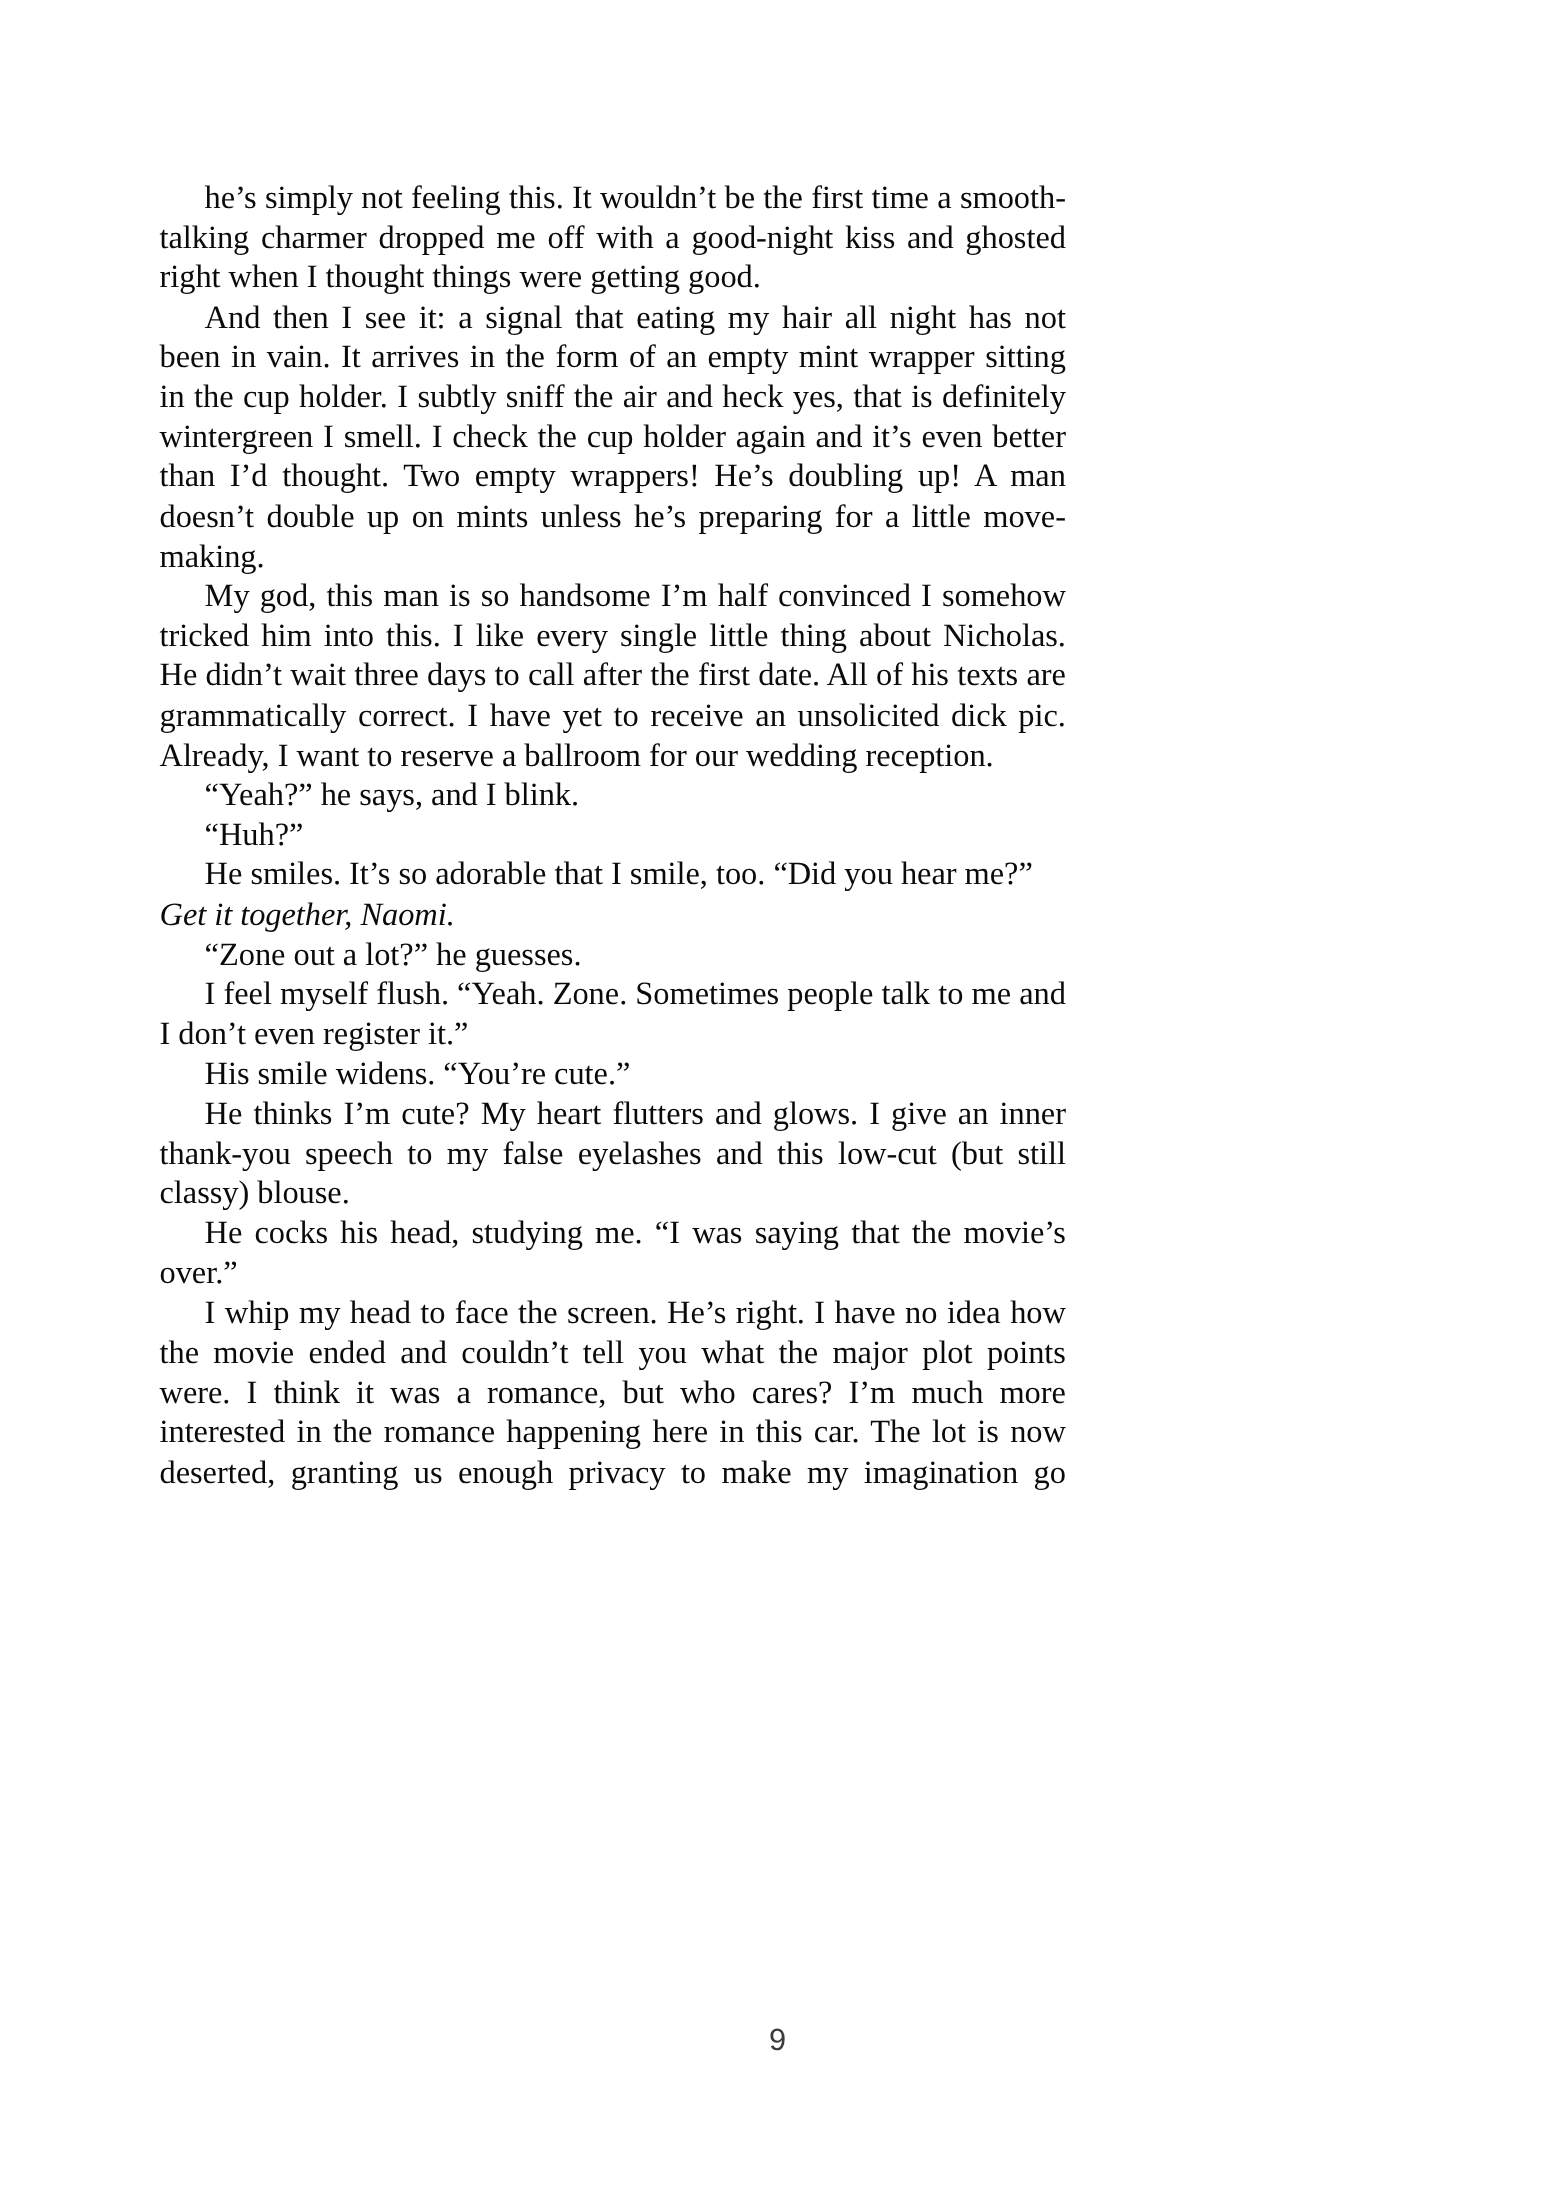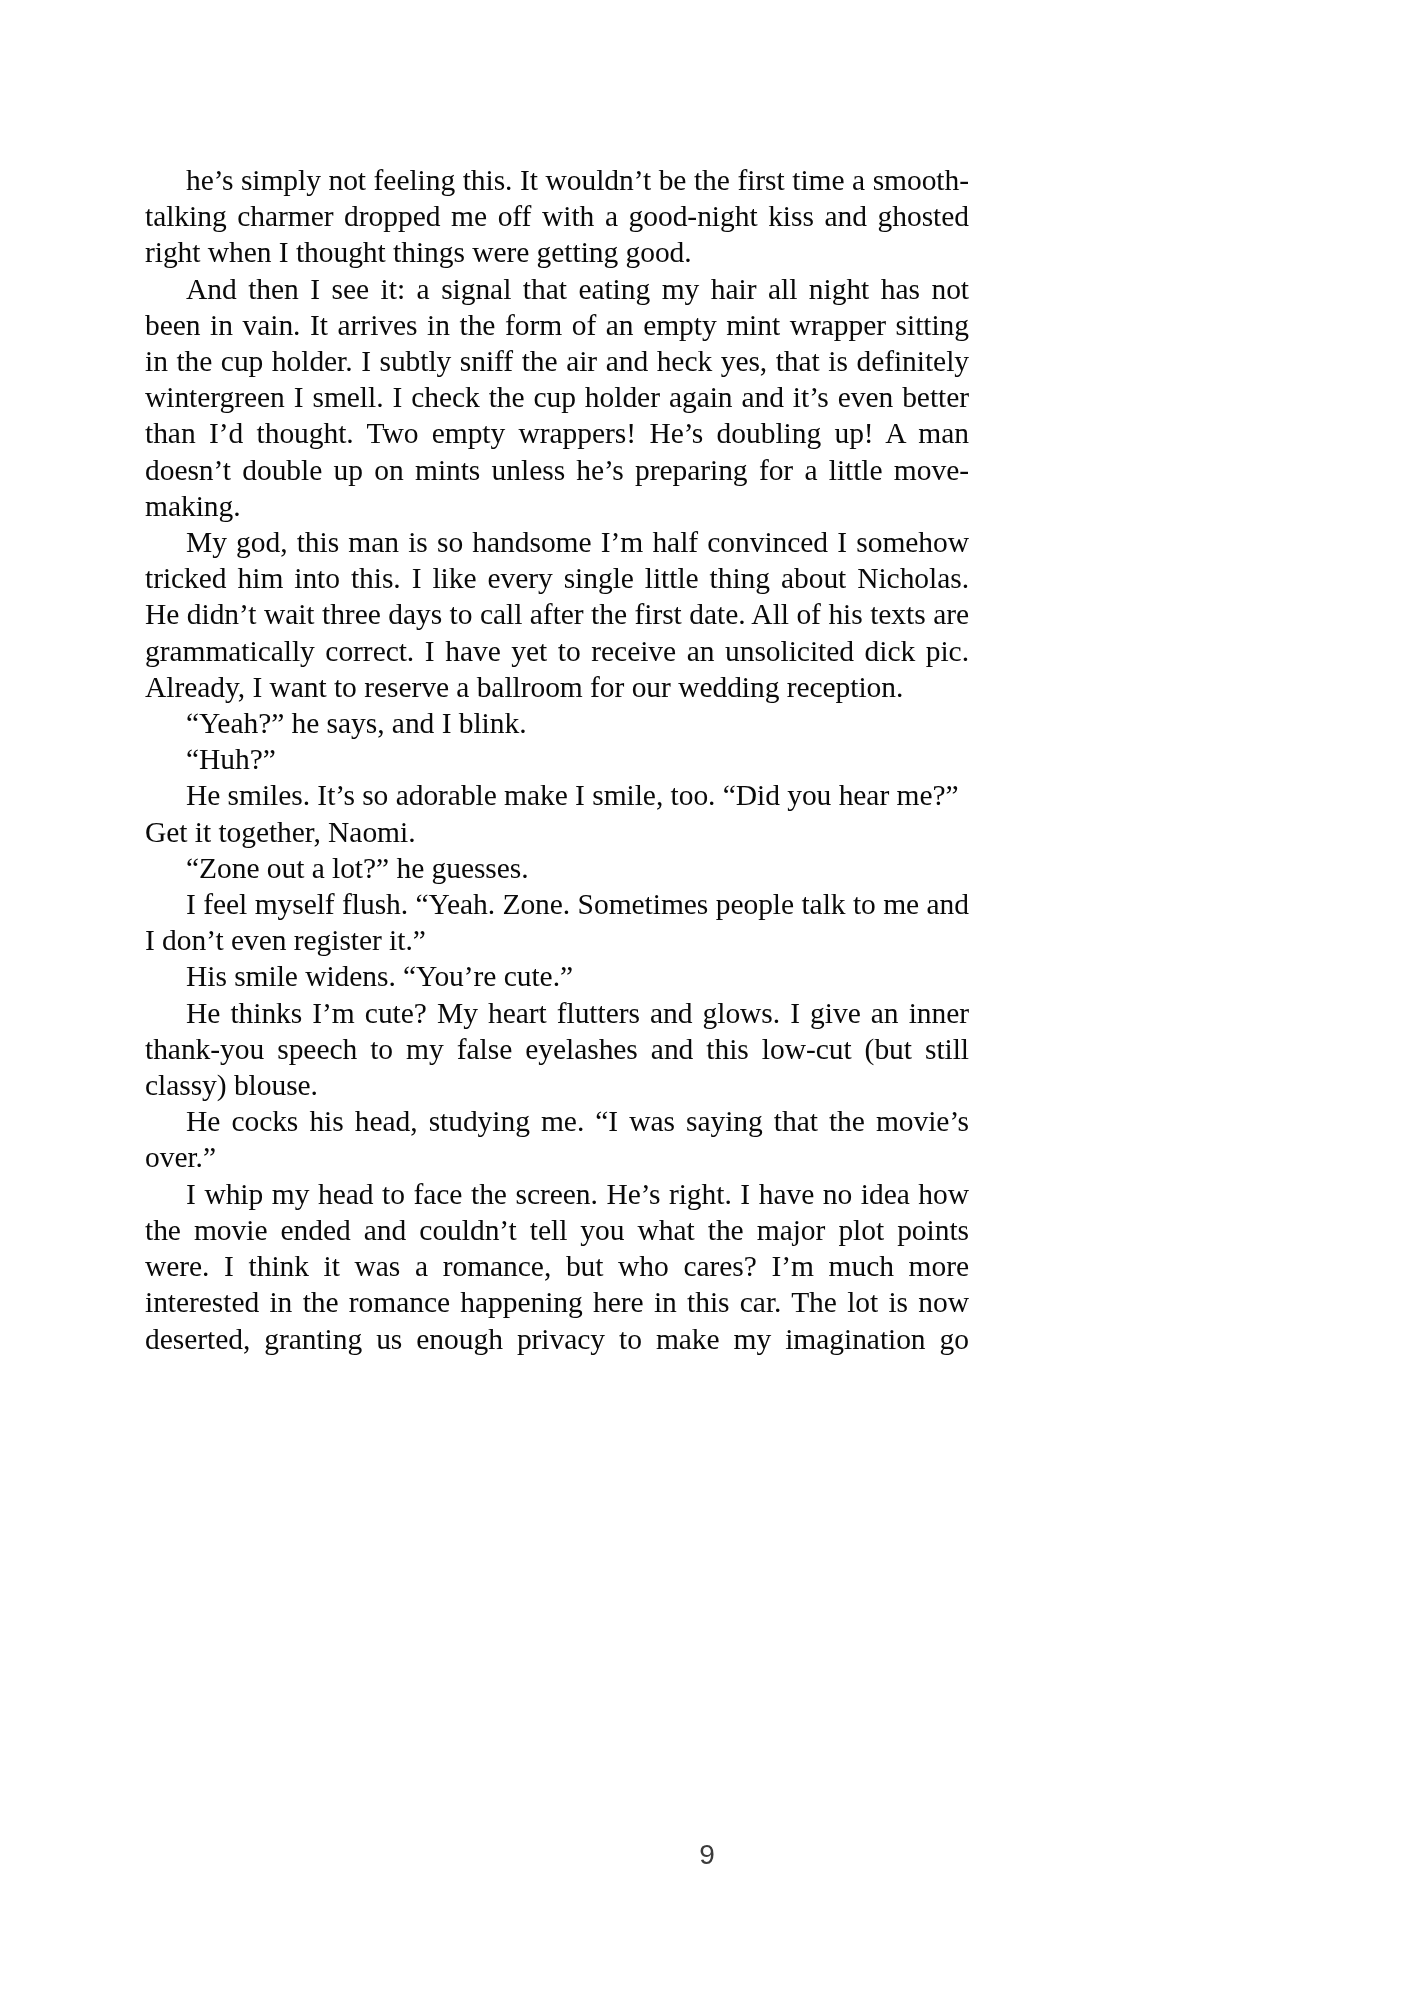--- a/index.html
+++ b/index.html
@@ -41,20 +41,21 @@
     -webkit-hyphens: none;
     hyphens: none;
   }
   .para.indent {
     text-indent: 41px;
   }
   .para.last-line-justify {
     text-align-last: justify;
   }
   .para.italic {
+    font-style: italic;
   }
   .page-number {
     position: absolute;
     left: 0;
     top: 1822px;
     width: 1414px;
     text-align: center;
     font-size: 28px;
     line-height: 34px;
     color: #3b3b3b;
@@ -65,21 +66,21 @@
 <body>
 
 <div class="page">
 
   <div class="text-block">
     <p class="para indent">he’s simply not feeling this. It wouldn’t be the first time a smooth-talking charmer dropped me off with a good-night kiss and ghosted right when I thought things were getting good.</p>
     <p class="para indent">And then I see it: a signal that eating my hair all night has not been in vain. It arrives in the form of an empty mint wrapper sitting in the cup holder. I subtly sniff the air and heck yes, that is definitely wintergreen I smell. I check the cup holder again and it’s even better than I’d thought. Two empty wrappers! He’s doubling up! A man doesn’t double up on mints unless he’s preparing for a little move-making.</p>
     <p class="para indent">My god, this man is so handsome I’m half convinced I somehow tricked him into this. I like every single little thing about Nicholas. He didn’t wait three days to call after the first date. All of his texts are grammatically correct. I have yet to receive an unsolicited dick pic. Already, I want to reserve a ballroom for our wedding reception.</p>
     <p class="para indent">“Yeah?” he says, and I blink.</p>
     <p class="para indent">“Huh?”</p>
-    <p class="para indent">He smiles. It’s so adorable make I smile, too. “Did you hear me?”</p>
+    <p class="para indent">He smiles. It’s so adorable that I smile, too. “Did you hear me?”</p>
     <p class="para italic">Get it together, Naomi.</p>
     <p class="para indent">“Zone out a lot?” he guesses.</p>
     <p class="para indent">I feel myself flush. “Yeah. Zone. Sometimes people talk to me and I don’t even register it.”</p>
     <p class="para indent">His smile widens. “You’re cute.”</p>
     <p class="para indent">He thinks I’m cute? My heart flutters and glows. I give an inner thank-you speech to my false eyelashes and this low-cut (but still classy) blouse.</p>
     <p class="para indent">He cocks his head, studying me. “I was saying that the movie’s over.”</p>
     <p class="para indent last-line-justify">I whip my head to face the screen. He’s right. I have no idea how the movie ended and couldn’t tell you what the major plot points were. I think it was a romance, but who cares? I’m much more interested in the romance happening here in this car. The lot is now deserted, granting us enough privacy to make my imagination go</p>
   </div>
 
   <div class="page-number">9</div>

